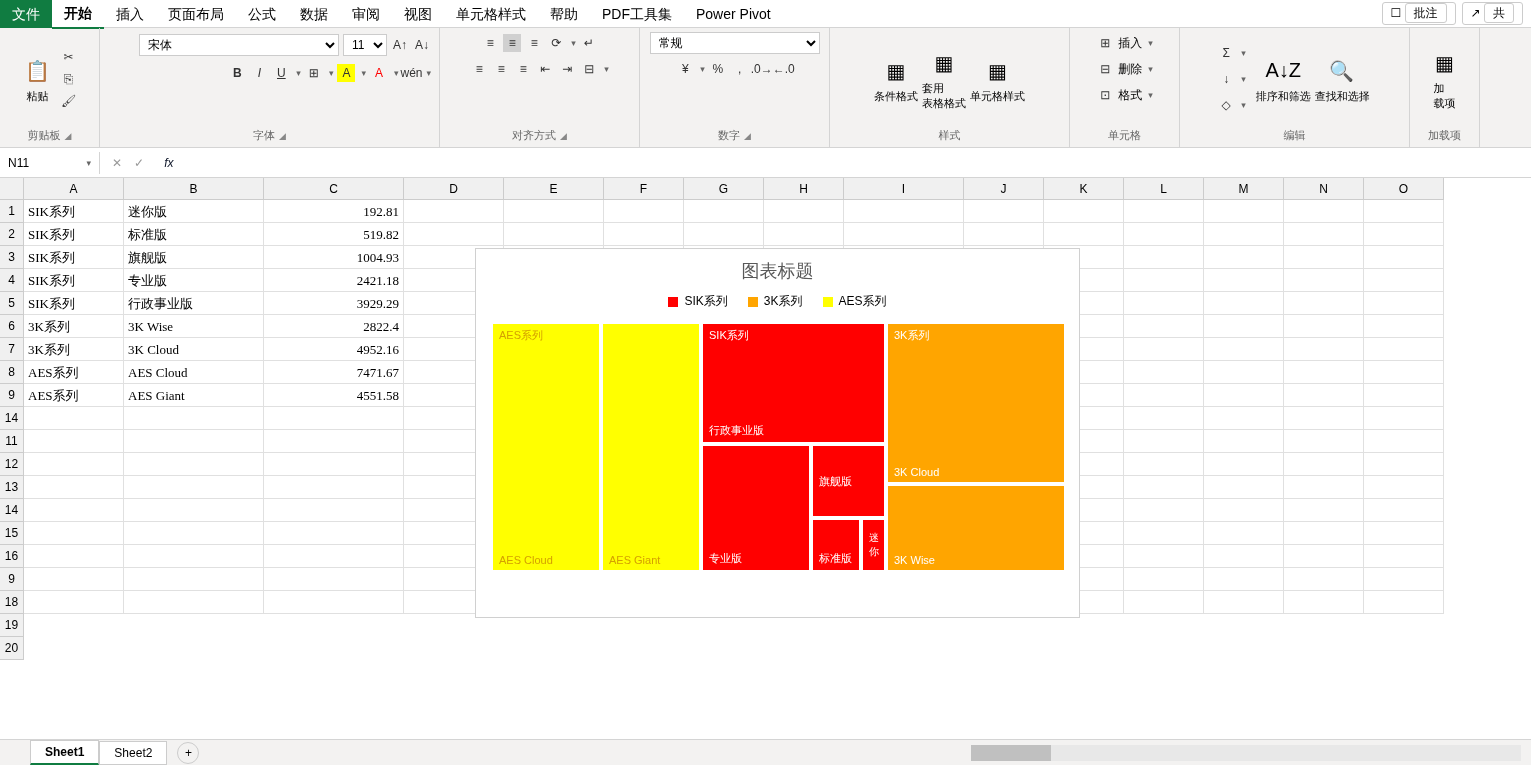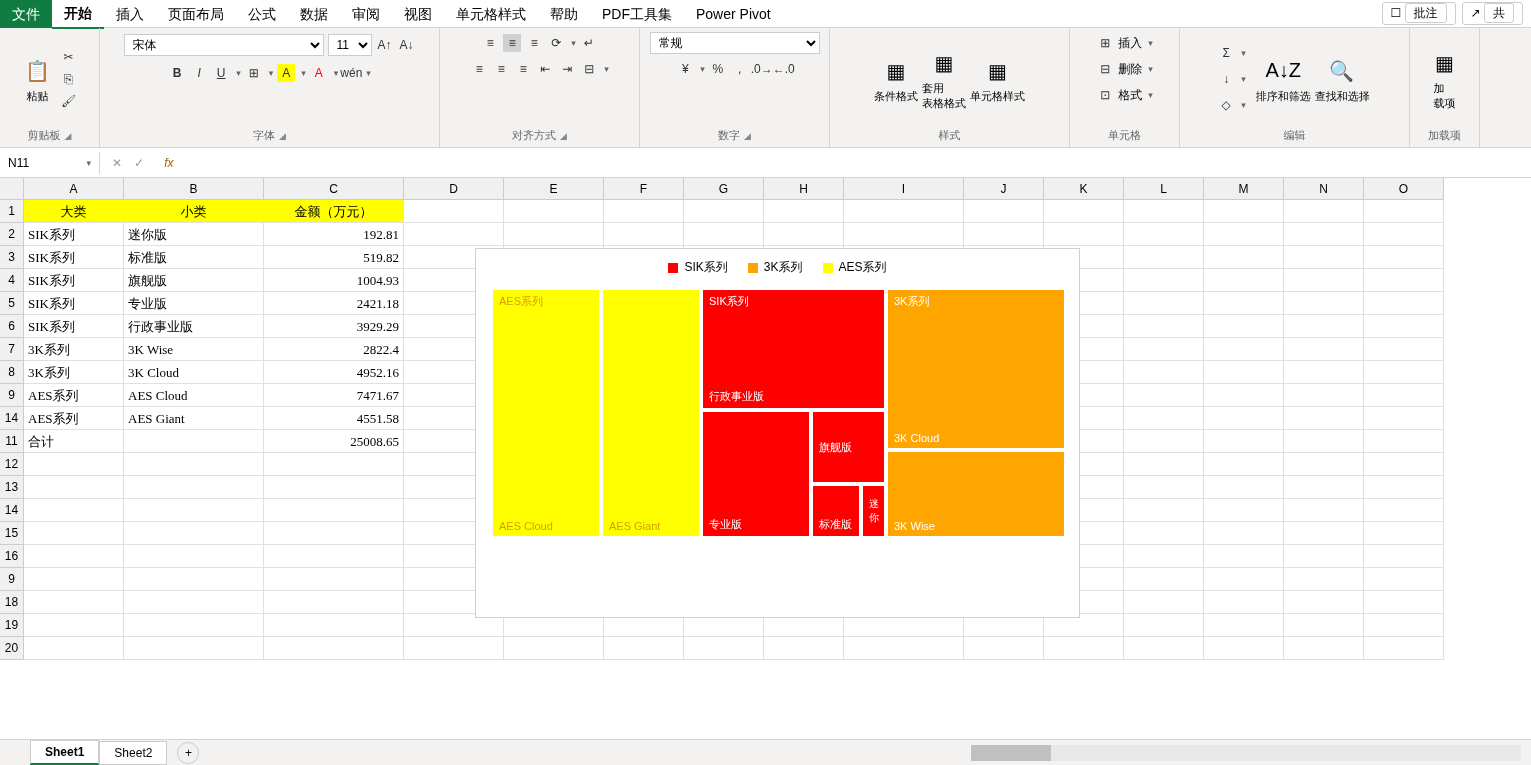--- a/index.html
+++ b/index.html
@@ -25,21 +25,21 @@
 .row { display: flex; gap: 4px; align-items: center; margin: 2px 0; }
 .sel { border: 1px solid #ccc; background: #fff; padding: 2px 4px; font-size: 12px; }
 .col { display: flex; flex-direction: column; gap: 4px; }
 .dd { font-size: 9px; color: #666; margin-left: 2px; }
 .txtbtn { font-size: 11px; padding: 0 2px; }
 
 
 .fbar { display: flex; align-items: center; height: 30px; border-bottom: 1px solid #d4d4d4; }
 .namebox { width: 100px; border-right: 1px solid #d4d4d4; padding: 4px 8px; display: flex; justify-content: space-between; align-items: center; }
 .fbtns { display: flex; gap: 12px; padding: 0 12px; color: #999; }
-.fx { font-style: italic; color: #a16207; padding: 0 8px; }
+.fx { font-style: italic; color: #0f172a; padding: 0 8px; }
 .finput { flex: 1; padding: 4px; }
 
 
 .gridwrap { position: relative; height: 560px; overflow: hidden; background: #fff; }
 .corner-cell { position: absolute; left: 0; top: 0; width: 24px; height: 22px; background: #f0f0f0; border-right: 1px solid #ccc; border-bottom: 1px solid #ccc; }
 .colheads { position: absolute; left: 24px; top: 0; height: 22px; display: flex; }
 .colhead { background: #f0f0f0; border-right: 1px solid #ccc; border-bottom: 1px solid #ccc; text-align: center; line-height: 22px; font-size: 12px; }
 .rowheads { position: absolute; left: 0; top: 22px; width: 24px; }
 .rowhead { background: #f0f0f0; border-right: 1px solid #ccc; border-bottom: 1px solid #ccc; text-align: center; line-height: 23px; font-size: 12px; height: 23px; }
 .cells { position: absolute; left: 24px; top: 22px; }
@@ -103,21 +103,21 @@
         <span class="icon-sm">🖌</span>
       </div>
     </div>
     <div class="label">
         <span>剪贴板</span>
         <span class="corner">◢</span>
       </div>
   </div>
 
   <div class="group" style="width:340px">
-    <div class="body col" style="align-items:center;width:100%">
+    <div class="body col" style="align-items:flex-end;width:100%">
       <div class="row">
         <select class="sel" style="width:200px"><option>宋体</option></select>
         <select class="sel" style="width:44px"><option>11</option></select>
         <span class="icon-sm">A↑</span>
         <span class="icon-sm">A↓</span>
       </div>
       <div class="row">
         <span class="icon-sm">
             <b>B</b>
           </span>
@@ -325,37 +325,20 @@
       <div class="rowhead">14</div>
       <div class="rowhead">15</div>
       <div class="rowhead">16</div>
       <div class="rowhead">9</div>
       <div class="rowhead">18</div>
       <div class="rowhead">19</div>
       <div class="rowhead">20</div>
     </div>
   <div class="cells" id="cells">
       <div class="cellrow">
-        <div class="cell hdr-yellow" style="width: 100px;">大类</div>
-        <div class="cell hdr-yellow" style="width: 140px;">小类</div>
-        <div class="cell hdr-yellow" style="width: 140px;">金额（万元）</div>
-        <div class="cell" style="width: 100px;"></div>
-        <div class="cell" style="width: 100px;"></div>
-        <div class="cell" style="width: 80px;"></div>
-        <div class="cell" style="width: 80px;"></div>
-        <div class="cell" style="width: 80px;"></div>
-        <div class="cell" style="width: 120px;"></div>
-        <div class="cell" style="width: 80px;"></div>
-        <div class="cell" style="width: 80px;"></div>
-        <div class="cell" style="width: 80px;"></div>
-        <div class="cell" style="width: 80px;"></div>
-        <div class="cell" style="width: 80px;"></div>
-        <div class="cell" style="width: 80px;"></div>
-      </div>
-      <div class="cellrow">
         <div class="cell" style="width: 100px;">SIK系列</div>
         <div class="cell" style="width: 140px;">迷你版</div>
         <div class="cell num" style="width: 140px;">192.81</div>
         <div class="cell" style="width: 100px;"></div>
         <div class="cell" style="width: 100px;"></div>
         <div class="cell" style="width: 80px;"></div>
         <div class="cell" style="width: 80px;"></div>
         <div class="cell" style="width: 80px;"></div>
         <div class="cell" style="width: 120px;"></div>
         <div class="cell" style="width: 80px;"></div>
@@ -495,37 +478,20 @@
         <div class="cell" style="width: 80px;"></div>
         <div class="cell" style="width: 120px;"></div>
         <div class="cell" style="width: 80px;"></div>
         <div class="cell" style="width: 80px;"></div>
         <div class="cell" style="width: 80px;"></div>
         <div class="cell" style="width: 80px;"></div>
         <div class="cell" style="width: 80px;"></div>
         <div class="cell" style="width: 80px;"></div>
       </div>
       <div class="cellrow">
-        <div class="cell" style="width: 100px;">合计</div>
-        <div class="cell" style="width: 140px;"></div>
-        <div class="cell num" style="width: 140px;">25008.65</div>
-        <div class="cell" style="width: 100px;"></div>
-        <div class="cell" style="width: 100px;"></div>
-        <div class="cell" style="width: 80px;"></div>
-        <div class="cell" style="width: 80px;"></div>
-        <div class="cell" style="width: 80px;"></div>
-        <div class="cell" style="width: 120px;"></div>
-        <div class="cell" style="width: 80px;"></div>
-        <div class="cell" style="width: 80px;"></div>
-        <div class="cell" style="width: 80px;"></div>
-        <div class="cell" style="width: 80px;"></div>
-        <div class="cell" style="width: 80px;"></div>
-        <div class="cell" style="width: 80px;"></div>
-      </div>
-      <div class="cellrow">
         <div class="cell" style="width: 100px;"></div>
         <div class="cell" style="width: 140px;"></div>
         <div class="cell" style="width: 140px;"></div>
         <div class="cell" style="width: 100px;"></div>
         <div class="cell" style="width: 100px;"></div>
         <div class="cell" style="width: 80px;"></div>
         <div class="cell" style="width: 80px;"></div>
         <div class="cell" style="width: 80px;"></div>
         <div class="cell" style="width: 120px;"></div>
         <div class="cell" style="width: 80px;"></div>
@@ -667,20 +633,21 @@
         <div class="cell" style="width: 80px;"></div>
         <div class="cell" style="width: 80px;"></div>
         <div class="cell" style="width: 80px;"></div>
         <div class="cell" style="width: 80px;"></div>
         <div class="cell" style="width: 80px;"></div>
         <div class="cell" style="width: 80px;"></div>
       </div>
     </div>
 
   <div class="chart">
+    <div class="chart-title">图表标题</div>
     <div class="legend">
       <span>
           <i class="sw" style="background:#ff0000"></i>
           <span>SIK系列</span>
         </span>
       <span>
           <i class="sw" style="background:#ffa500"></i>
           <span>3K系列</span>
         </span>
       <span>

